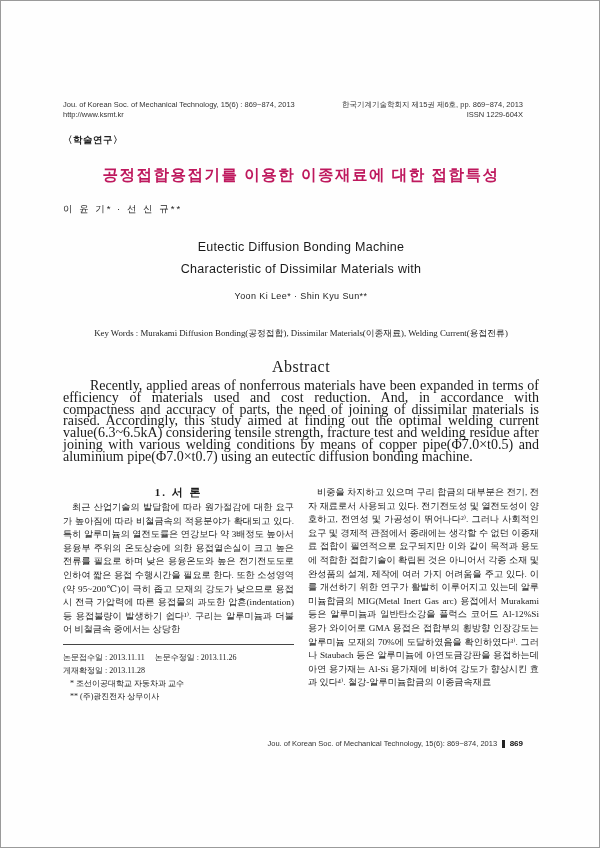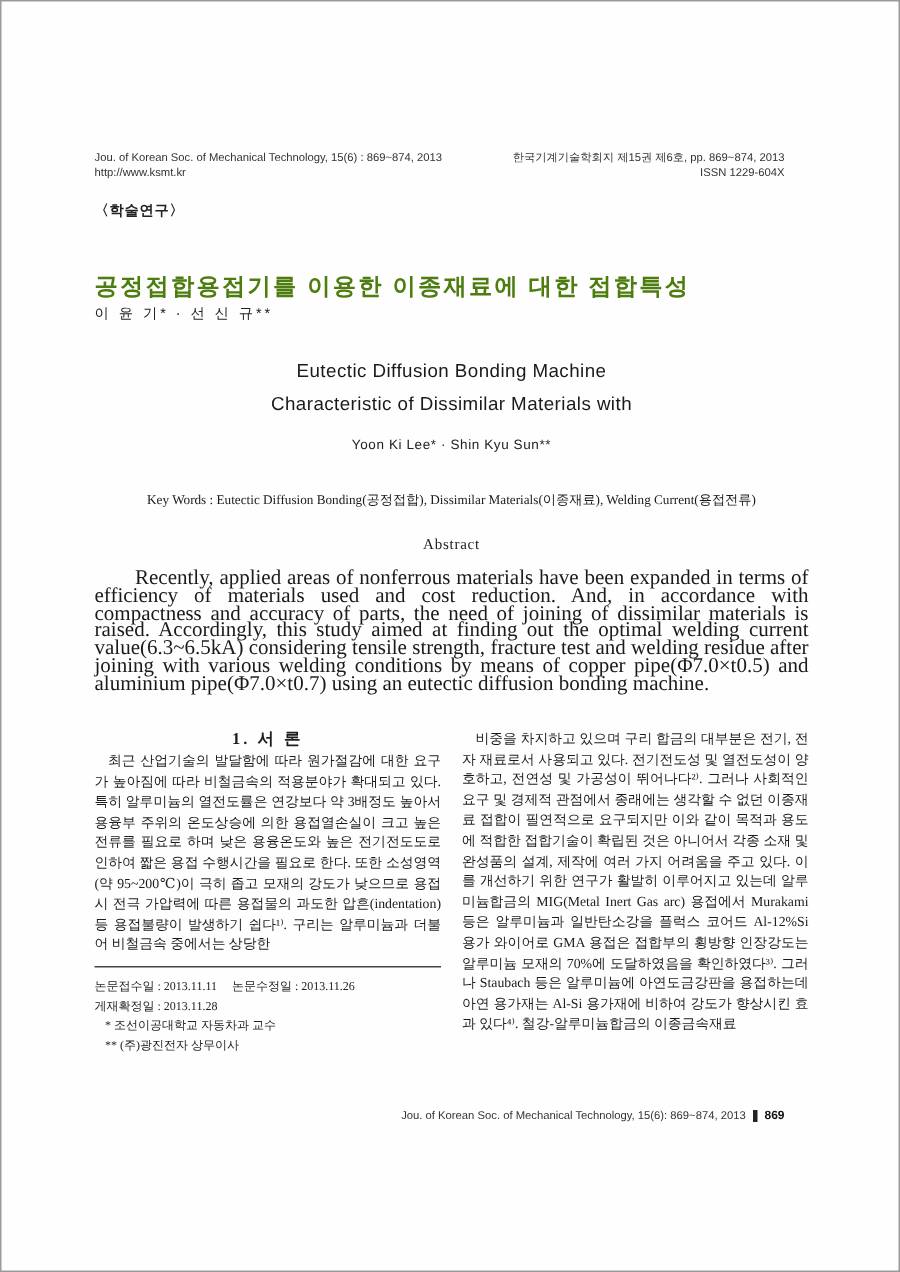--- a/index.html
+++ b/index.html
@@ -27,35 +27,35 @@
     display: flex; justify-content: space-between; align-items: flex-start;
     font-size: 7.5px; line-height: 10px; color: #333;
   }
   .journal-header .right { text-align: right; padding-right: 16px; }
 
   
   .article-type { top: 133px; font-size: 9.5px; font-weight: 600; color: #222; letter-spacing: 0.5px; }
 
   
   .title-ko {
-    top: 164px; text-align: left;
-    font-size: 15.5px; font-weight: 700; letter-spacing: 1.5px; color: #4d7c0f; margin-top: 16px;
+    top: 164px; text-align: center;
+    font-size: 15.5px; font-weight: 700; letter-spacing: 1.5px; color: #be185d;
   }
   .authors-ko { top: 202px; text-align: left; font-size: 9.5px; letter-spacing: 2px; color: #222; }
   .title-en {
     top: 236px; text-align: center;
     font-size: 12.5px; line-height: 21.5px; color: #1a1a1a; letter-spacing: 0.3px;
   }
   .authors-en { top: 290px; text-align: center; font-size: 9px; color: #222; letter-spacing: 0.4px; }
 
   
   .keywords { top: 327px; text-align: center; font-size: 8.8px; color: #1a1a1a; }
 
   
-  .abstract-heading { top: 357px; text-align: center; font-size: 10px; letter-spacing: 0.5px; }
+  .abstract-heading { top: 357px; text-align: center; font-size: 16px; letter-spacing: 0.5px; }
   .abstract-body {
     top: 379px;
     font-size: 14px; line-height: 11.8px; text-align: justify;
     text-indent: 27px; color: #1a1a1a;
   }
 
   
   .columns {
     top: 484px;
     display: flex; gap: 14px;
@@ -114,21 +114,21 @@
 
   <div class="content authors-ko sans">이 윤 기* · 선 신 규**</div>
 
   <div class="content title-en sans">
     <div>Eutectic Diffusion Bonding Machine</div>
     <div>Characteristic of Dissimilar Materials with</div>
   </div>
 
   <div class="content authors-en sans">Yoon Ki Lee* · Shin Kyu Sun**</div>
 
-  <div class="content keywords">Key Words : Eutectic Diffusion Bonding(공정접합), Dissimilar Materials(이종재료), Welding Current(용접전류)</div>
+  <div class="content keywords">Key Words : Murakami Diffusion Bonding(공정접합), Dissimilar Materials(이종재료), Welding Current(용접전류)</div>
 
   <div class="content abstract-heading">Abstract</div>
   <div class="content abstract-body">Recently, applied areas of nonferrous materials have been expanded in terms of efficiency of materials used and cost reduction. And, in accordance with compactness and accuracy of parts, the need of joining of dissimilar materials is raised. Accordingly, this study aimed at finding out the optimal welding current value(6.3~6.5kA) considering tensile strength, fracture test and welding residue after joining with various welding conditions by means of copper pipe(Φ7.0×t0.5) and aluminium pipe(Φ7.0×t0.7) using an eutectic diffusion bonding machine.</div>
 
   <div class="content columns">
     <div class="col">
       <div class="section-heading">1. 서 론</div>
       <p class="body-par">최근 산업기술의 발달함에 따라 원가절감에 대한 요구가 높아짐에 따라 비철금속의 적용분야가 확대되고 있다. 특히 알루미늄의 열전도률은 연강보다 약 3배정도 높아서 용융부 주위의 온도상승에 의한 용접열손실이 크고 높은 전류를 필요로 하며 낮은 용융온도와 높은 전기전도도로 인하여 짧은 용접 수행시간을 필요로 한다. 또한 소성영역(약 95~200℃)이 극히 좁고 모재의 강도가 낮으므로 용접 시 전극 가압력에 따른 용접물의 과도한 압흔(indentation) 등 용접불량이 발생하기 쉽다¹⁾. 구리는 알루미늄과 더불어 비철금속 중에서는 상당한</p>
       <div class="footnote-block">
         <div class="footnote-line">논문접수일 : 2013.11.11  논문수정일 : 2013.11.26</div>

